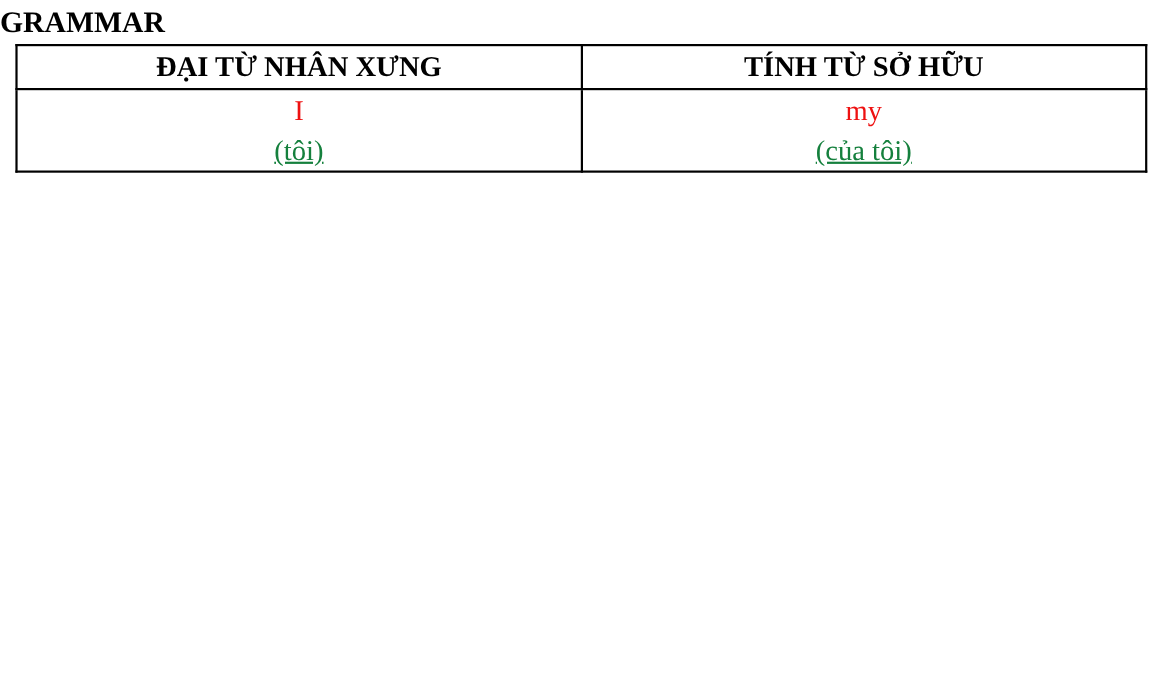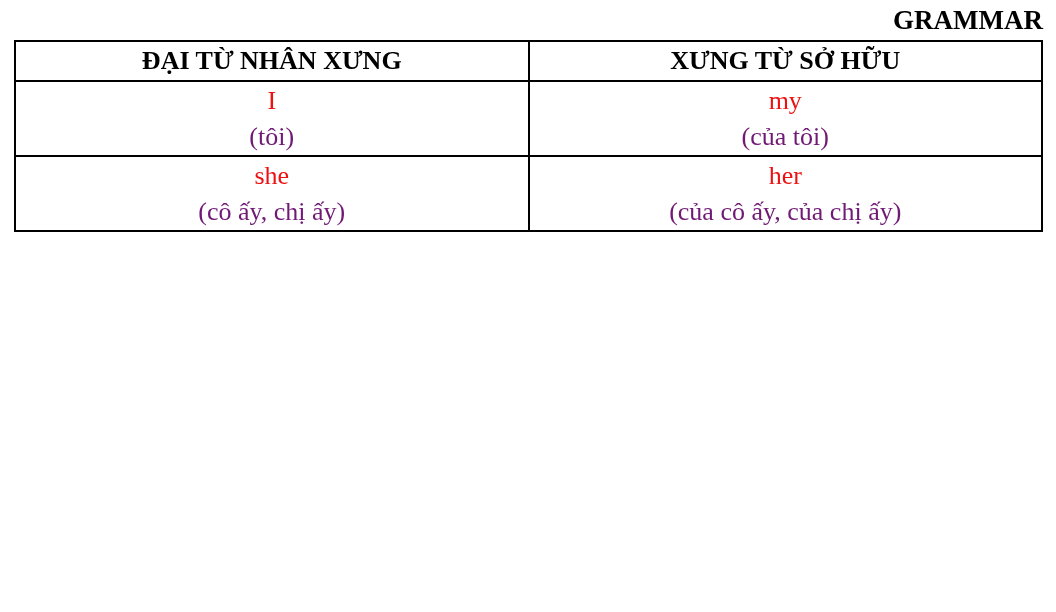--- a/index.html
+++ b/index.html
@@ -6,21 +6,21 @@
     margin: 0;
     padding: 0;
     background: #ffffff;
     width: 1056px;
     height: 612px;
     font-family: "Liberation Serif", "DejaVu Serif", serif;
     color: #000000;
     overflow: hidden;
   }
   .page-title {
-    text-align: right;
+    text-align: left;
     font-weight: bold;
     font-size: 27px;
     line-height: 30px;
     padding-top: 5px;
     width: 1043px;
   }
   table.grammar {
     border-collapse: collapse;
     table-layout: fixed;
     margin: 5px 0 0 14px;
@@ -45,51 +45,42 @@
     font-size: 26px;
     vertical-align: middle;
   }
   .word {
     display: block;
     color: #ee1111;
     line-height: 37px;
   }
   .meaning {
     display: block;
-    color: #701a75;
+    color: #15803d;
     line-height: 36px;
+    text-decoration: underline;
   }
 </style>
 </head>
 <body>
 
 <div class="page-title">GRAMMAR</div>
 
 <table class="grammar">
   <thead>
     <tr>
       <th>ĐẠI TỪ NHÂN XƯNG</th>
-      <th>XƯNG TỪ SỞ HỮU</th>
+      <th>TÍNH TỪ SỞ HỮU</th>
     </tr>
   </thead>
   <tbody>
     <tr>
       <td>
         <span class="word">I</span>
         <span class="meaning">(tôi)</span>
       </td>
       <td>
         <span class="word">my</span>
         <span class="meaning">(của tôi)</span>
       </td>
     </tr>
-    <tr>
-      <td>
-        <span class="word">she</span>
-        <span class="meaning">(cô ấy, chị ấy)</span>
-      </td>
-      <td>
-        <span class="word">her</span>
-        <span class="meaning">(của cô ấy, của chị ấy)</span>
-      </td>
-    </tr>
   </tbody>
 </table>
 
 </body></html>

